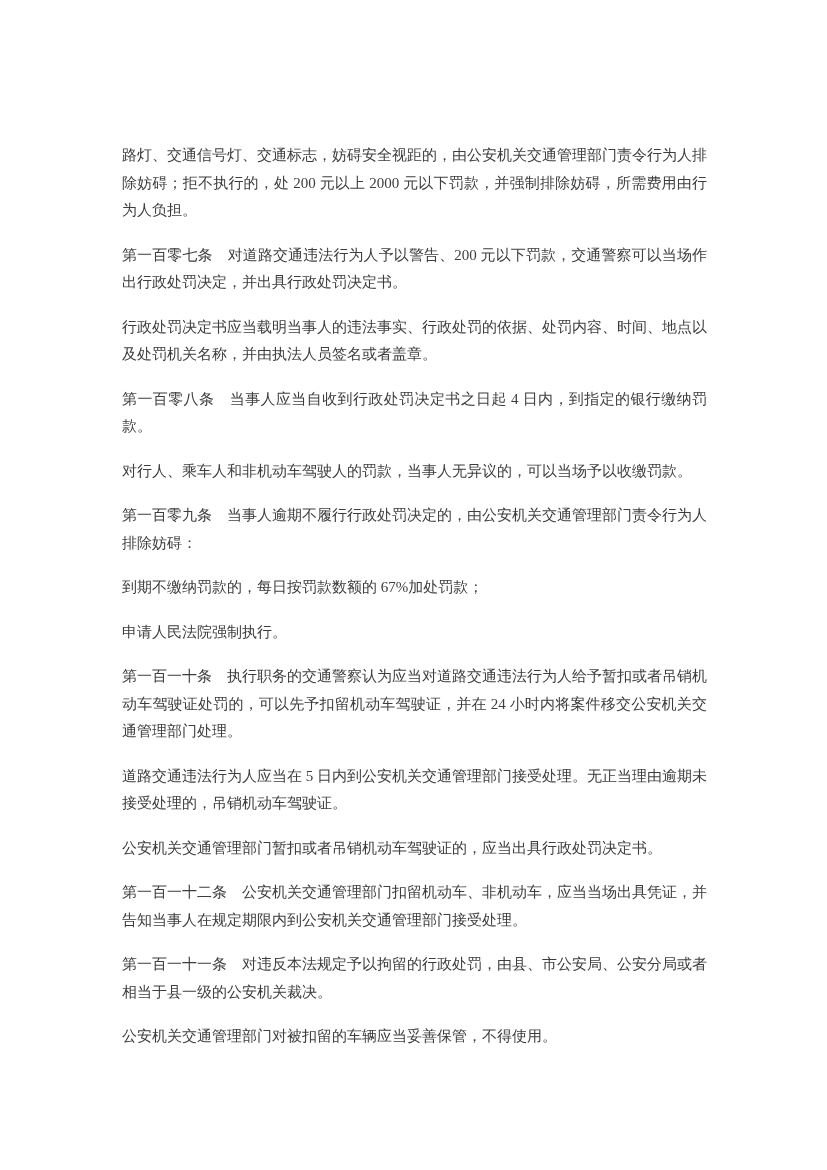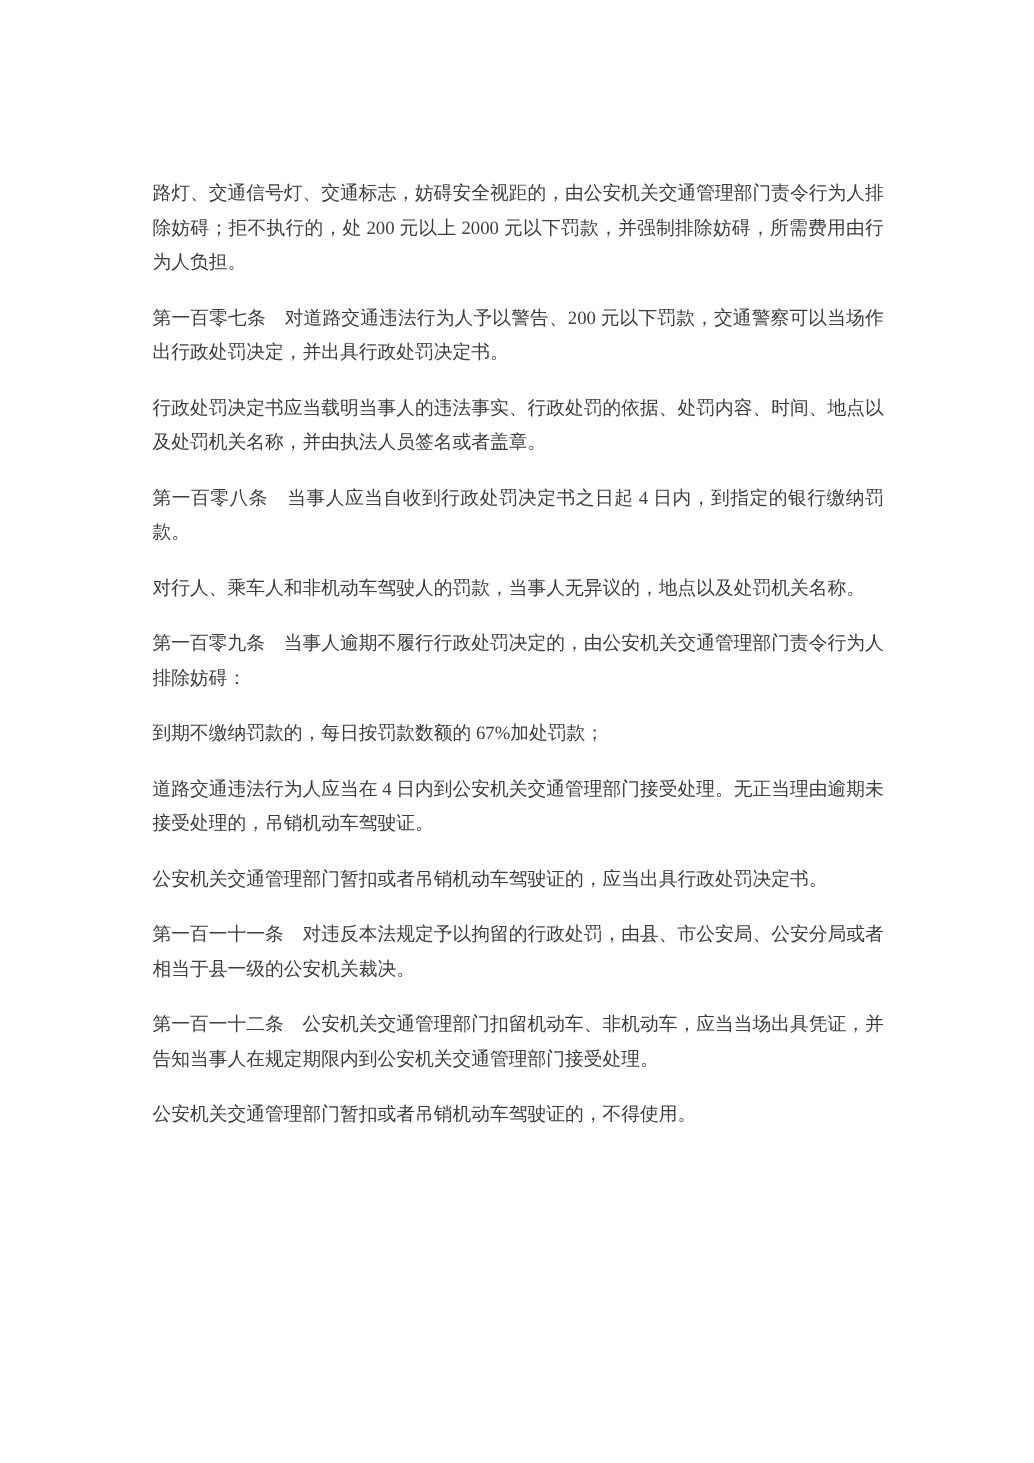--- a/index.html
+++ b/index.html
@@ -45,22 +45,24 @@
 </style>
 </head>
 <body>
 
 <div class="page">
   <div class="text-block">
     <p>路灯、交通信号灯、交通标志，妨碍安全视距的，由公安机关交通管理部门责令行为人排除妨碍；拒不执行的，处 200 元以上 2000 元以下罚款，并强制排除妨碍，所需费用由行为人负担。</p>
     <p>第一百零七条　对道路交通违法行为人予以警告、200 元以下罚款，交通警察可以当场作出行政处罚决定，并出具行政处罚决定书。</p>
     <p>行政处罚决定书应当载明当事人的违法事实、行政处罚的依据、处罚内容、时间、地点以及处罚机关名称，并由执法人员签名或者盖章。</p>
     <p>第一百零八条　当事人应当自收到行政处罚决定书之日起 4 日内，到指定的银行缴纳罚款。</p>
-    <p>对行人、乘车人和非机动车驾驶人的罚款，当事人无异议的，地点以及处罚机关名称。</p>
+    <p>对行人、乘车人和非机动车驾驶人的罚款，当事人无异议的，可以当场予以收缴罚款。</p>
     <p>第一百零九条　当事人逾期不履行行政处罚决定的，由公安机关交通管理部门责令行为人排除妨碍：</p>
     <p>到期不缴纳罚款的，每日按罚款数额的 67%加处罚款；</p>
-    <p>道路交通违法行为人应当在 4 日内到公安机关交通管理部门接受处理。无正当理由逾期未接受处理的，吊销机动车驾驶证。</p>
+    <p>申请人民法院强制执行。</p>
+    <p>第一百一十条　执行职务的交通警察认为应当对道路交通违法行为人给予暂扣或者吊销机动车驾驶证处罚的，可以先予扣留机动车驾驶证，并在 24 小时内将案件移交公安机关交通管理部门处理。</p>
+    <p>道路交通违法行为人应当在 5 日内到公安机关交通管理部门接受处理。无正当理由逾期未接受处理的，吊销机动车驾驶证。</p>
     <p>公安机关交通管理部门暂扣或者吊销机动车驾驶证的，应当出具行政处罚决定书。</p>
+    <p>第一百一十二条　公安机关交通管理部门扣留机动车、非机动车，应当当场出具凭证，并告知当事人在规定期限内到公安机关交通管理部门接受处理。</p>
     <p>第一百一十一条　对违反本法规定予以拘留的行政处罚，由县、市公安局、公安分局或者相当于县一级的公安机关裁决。</p>
-    <p>第一百一十二条　公安机关交通管理部门扣留机动车、非机动车，应当当场出具凭证，并告知当事人在规定期限内到公安机关交通管理部门接受处理。</p>
-    <p>公安机关交通管理部门暂扣或者吊销机动车驾驶证的，不得使用。</p>
+    <p>公安机关交通管理部门对被扣留的车辆应当妥善保管，不得使用。</p>
   </div>
 </div>
 
 </body></html>

